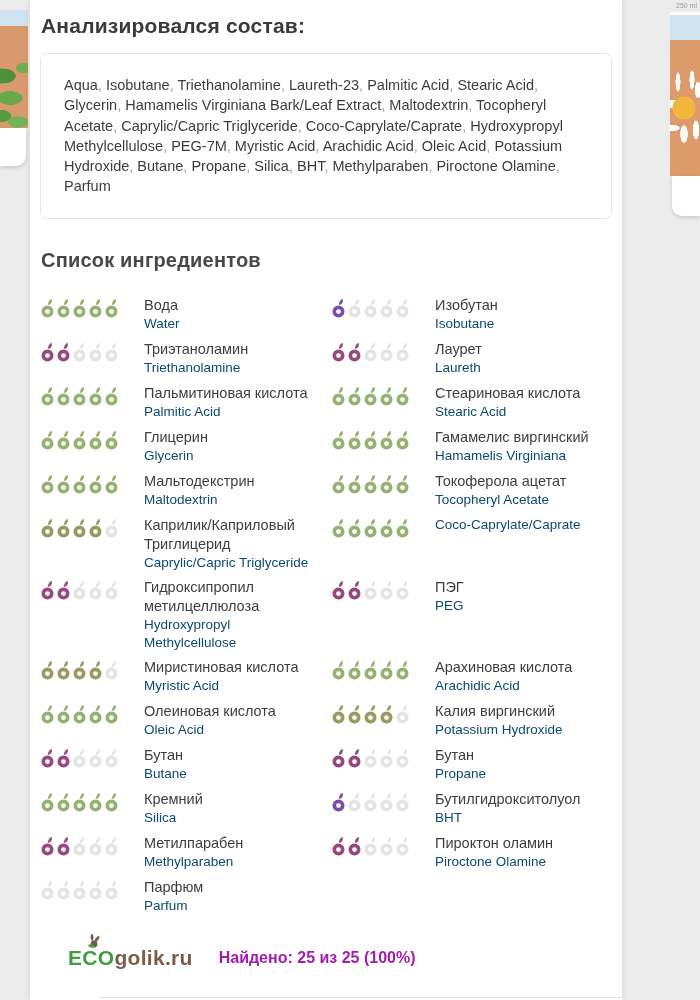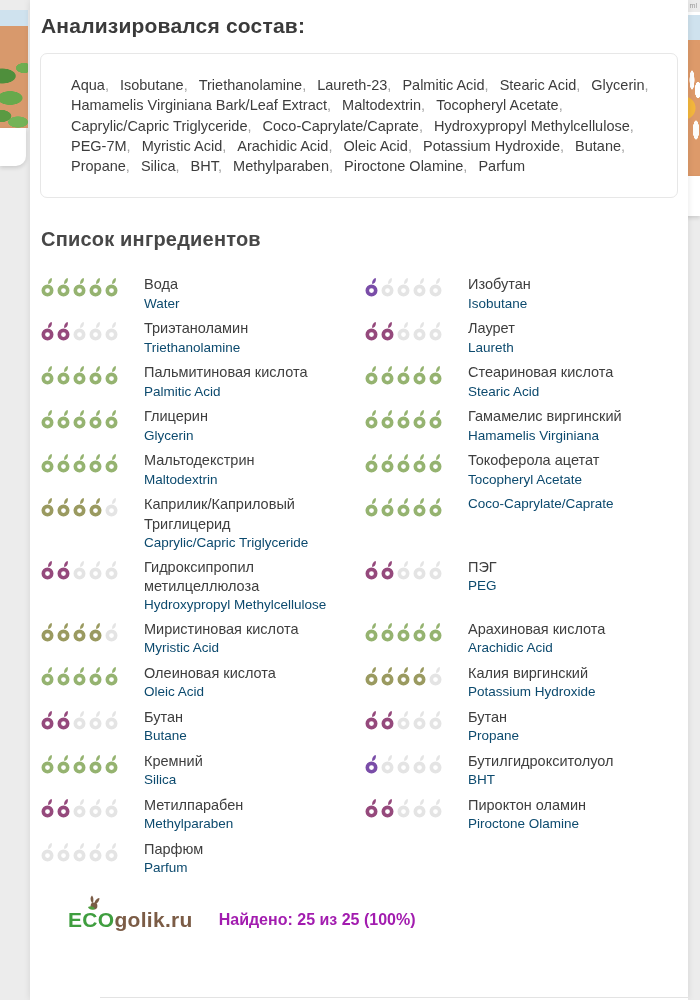--- a/index.html
+++ b/index.html
@@ -45,36 +45,36 @@
       radial-gradient(ellipse 6px 14px at 14px 122px,#f7f7f5 0 60%, transparent 66%),
       linear-gradient(#ffffff 0 3px, #cfe2ee 3px 28px, #dd9a6a 28px 100%);
   }
   .side-right .card-stub {
     position:absolute; top:176px; right:0; width:28px; height:40px;
     background:#fff; border-radius:0 0 0 10px;
     box-shadow:0 2px 4px rgba(0,0,0,.14);
   }
   
   .card {
-    position:absolute; left:30px; top:0; width:658px; height:1000px;
+    position:absolute; left:30px; top:0; width:592px; height:1000px;
     background:#fff; padding:14px 10px 0 10px;
     box-shadow:0 0 7px rgba(0,0,0,.10);
   }
   h1.page-title {
     font-size:21px; font-weight:700; color:#3a3a3a; letter-spacing:.2px;
     padding-left:1px;
   }
   .comp-box {
     margin-top:15px; border:1px solid #e7e7e7; border-radius:7px;
     padding:21px 23px;
   }
   .comp-text {
     font-size:14.5px; line-height:1.4; color:#3d3d3d; font-weight:500;
   }
-  .comp-item { color:#3d3d3d; text-decoration:none; cursor:pointer;margin-left:7px; }
+  .comp-item { color:#3d3d3d; text-decoration:none; cursor:pointer; }
   .comma { color:#9f9f9f; }
   h2.section-title {
     margin-top:30px; font-size:20px; font-weight:700; color:#474747;
     letter-spacing:.2px; padding-left:1px;
   }
   
   .grid {
     margin-top:24px;
     display:grid; grid-template-columns:1fr 1fr;
     column-gap:10px; row-gap:6px;

